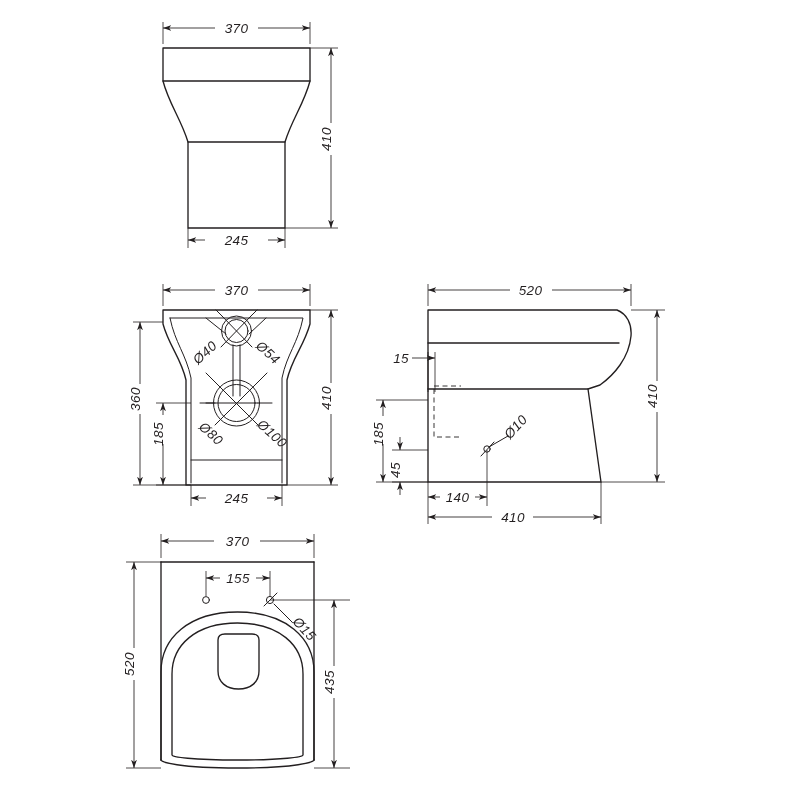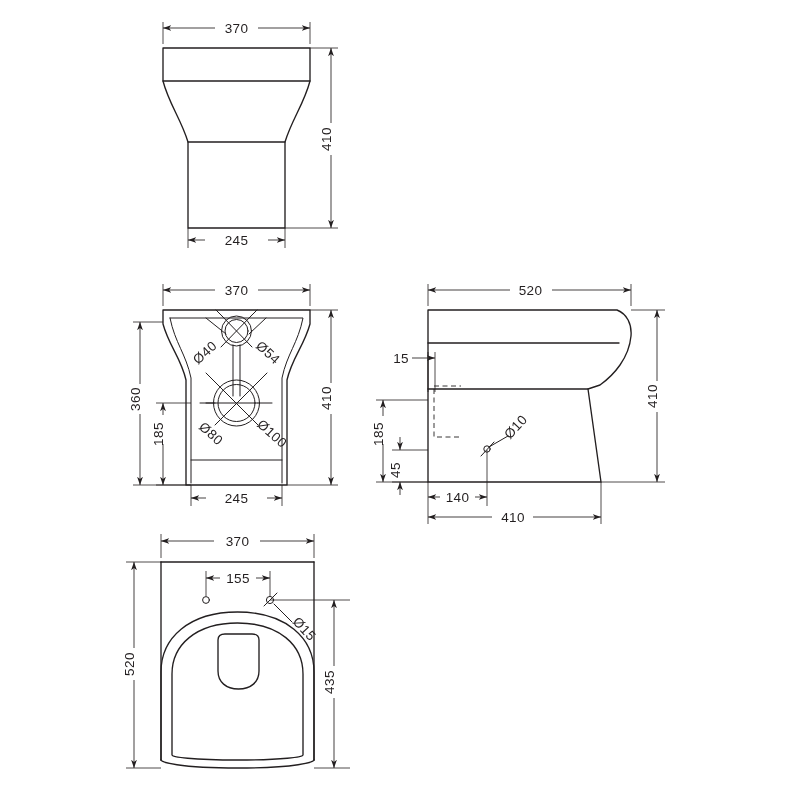--- a/index.html
+++ b/index.html
@@ -8,20 +8,21 @@
     padding: 0;
     background: #ffffff;
   }
   #sheet {
     position: relative;
     width: 800px;
     height: 800px;
     background: #ffffff;
     font-family: "Liberation Sans", sans-serif;
     overflow: hidden;
+    font-style: italic;
   }
   #sheet svg {
     display: block;
     width: 800px;
     height: 800px;
   }
   .obj {
     fill: none;
     stroke: #231f20;
     stroke-width: 1.35;

